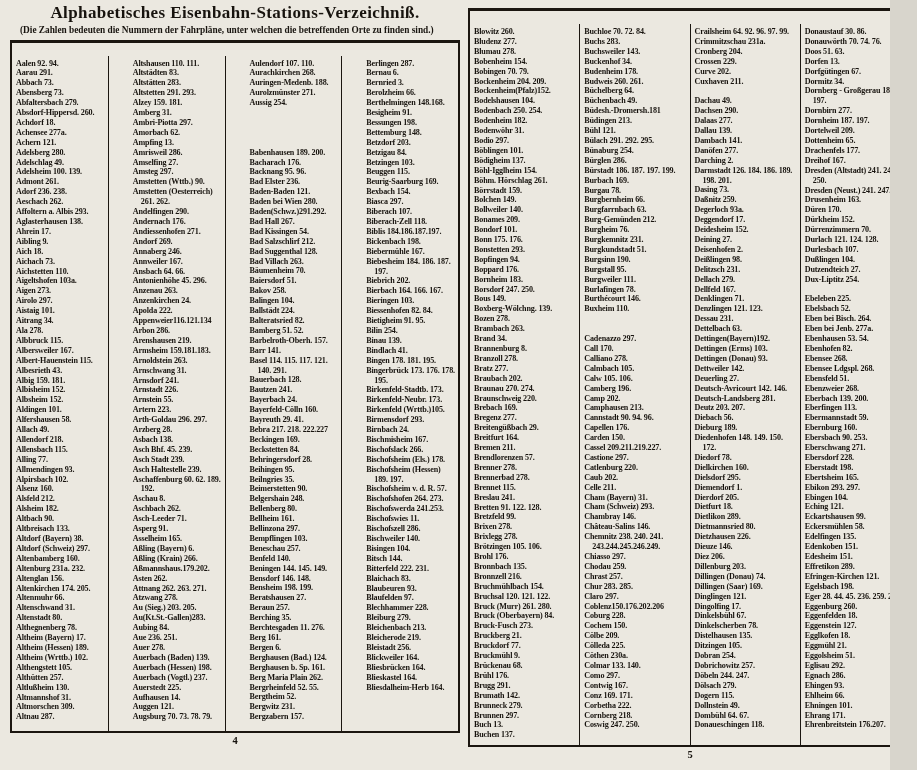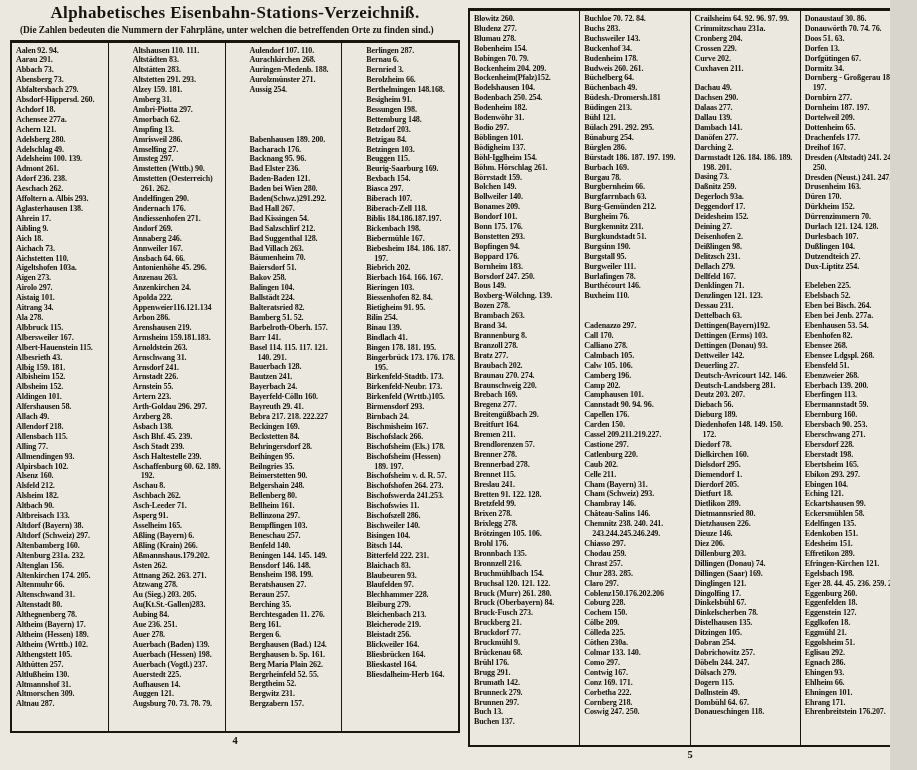--- a/index.html
+++ b/index.html
@@ -26,20 +26,21 @@
     border:2px solid #1b1610;border-top-width:3px;
     background:#ebe8e0;
   }
   .box-l{height:688px;gap:20px;}
   .box-r{height:734px;}
   .col{
     flex:1 1 0;min-width:0;
     padding:3px 2px 10px 4px;
     border-right:1px solid #1b1610;
     overflow:hidden;
+    margin-top:13px;
   }
   .col:last-child{border-right:none;}
   .entry{
     font-size:8.1px;line-height:9.9px;font-weight:bold;
     letter-spacing:-0.15px;
     padding-left:8px;text-indent:-8px;
   }
   .entry.blank{height:9.9px;}
   .pagenum{
     text-align:center;font-size:10.5px;font-weight:bold;margin-top:2px;
@@ -433,21 +434,21 @@
           <div class="entry">Buxheim 110.</div>
           <div class="entry blank"></div>
           <div class="entry blank"></div>
           <div class="entry">Cadenazzo 297.</div>
           <div class="entry">Call 170.</div>
           <div class="entry">Calliano 278.</div>
           <div class="entry">Calmbach 105.</div>
           <div class="entry">Calw 105. 106.</div>
           <div class="entry">Camberg 196.</div>
           <div class="entry">Camp 202.</div>
-          <div class="entry">Camphausen 101.</div>
+          <div class="entry">Camphausen 213.</div>
           <div class="entry">Cannstadt 90. 94. 96.</div>
           <div class="entry">Capellen 176.</div>
           <div class="entry">Carden 150.</div>
           <div class="entry">Cassel 209.211.219.227.</div>
           <div class="entry">Castione 297.</div>
           <div class="entry">Catlenburg 220.</div>
           <div class="entry">Caub 202.</div>
           <div class="entry">Celle 211.</div>
           <div class="entry">Cham (Bayern) 31.</div>
           <div class="entry">Cham (Schweiz) 293.</div>

